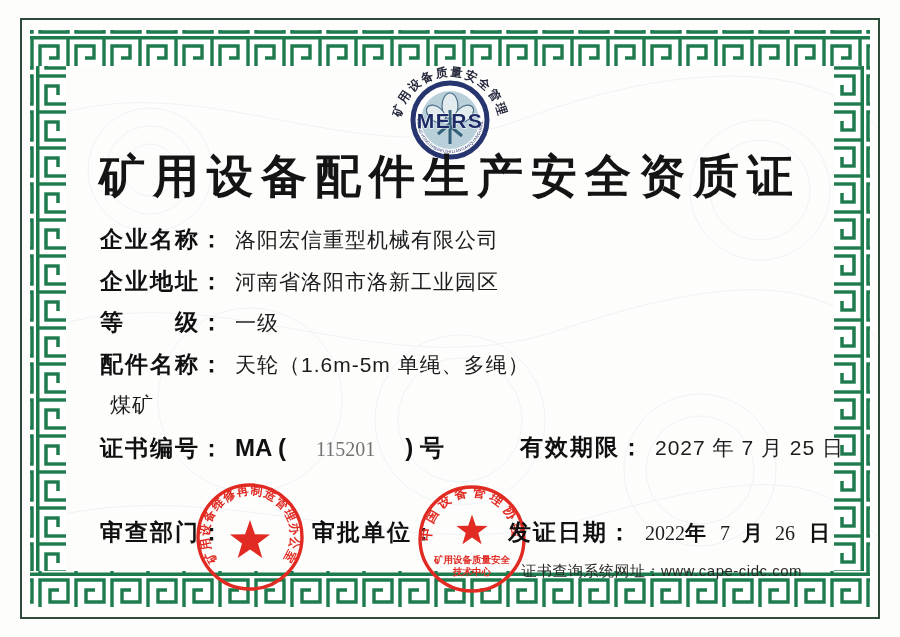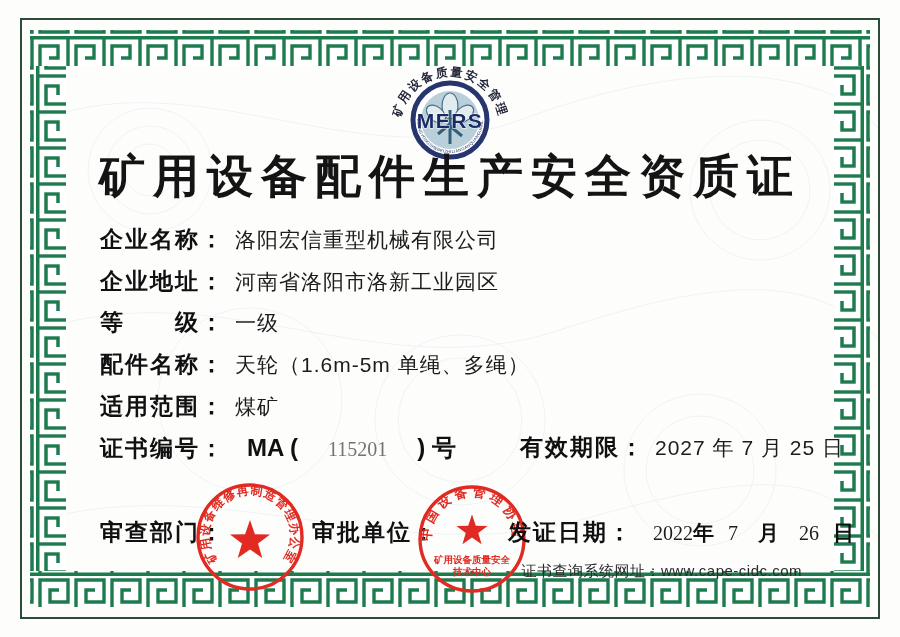--- a/index.html
+++ b/index.html
@@ -9,25 +9,25 @@
   }
   .layer{position:absolute;left:0;top:0;width:900px;height:637px;}
   .title{
     position:absolute;top:146px;left:0;width:900px;text-align:center;
     font-size:46px;font-weight:700;letter-spacing:8px;color:#141414;
     font-family:"Liberation Sans",sans-serif;white-space:nowrap;
   }
   .row{position:absolute;left:100px;display:flex;align-items:baseline;white-space:nowrap;}
   .lbl{font-weight:900;font-size:23px;color:#101010;letter-spacing:2px;}
   .val{font-family:Liberation Sans, sans-serif;font-size:21px;color:#1c1c1c;margin-left:10px;letter-spacing:1px;}
-  .ma{font-weight:900;font-size:24px;color:#101010;margin-left:22px;}
+  .ma{font-weight:900;font-size:24px;color:#101010;margin-left:10px;}
   .num{font-family:"Liberation Serif",serif;font-size:20px;color:#737373;margin:1px 30px;}
   .suffix{font-weight:900;font-size:24px;color:#101010;}
   .dval{font-family:"Liberation Serif",serif;font-size:20px;color:#1c1c1c;}
-  .dunit{font-weight:900;font-size:21px;color:#101010;} .sp10{margin-left:20px;} .sp14{margin-left:14px;}
+  .dunit{font-weight:900;font-size:21px;color:#101010;} .sp10{margin-left:12px;} .sp14{margin-left:14px;}
   .seal{position:absolute;width:116px;height:116px;}
   .footer{
     position:absolute;top:562px;right:98px;white-space:nowrap;
     font-size:15px;color:#2a2a2a;letter-spacing:.5px;
   }
   .footer .q{font-weight:400;}
   .footer .u{font-family:"Liberation Sans",sans-serif;}
   .logo{position:absolute;left:330px;top:54px;width:240px;height:122px;}
 </style>
 </head>
@@ -115,21 +115,20 @@
   </div>
   <div class="row" style="top:307px">
     <span class="lbl">等　　级：</span>
     <span class="val">一级</span>
   </div>
   <div class="row" style="top:349px">
     <span class="lbl">配件名称：</span>
     <span class="val">天轮（1.6m-5m 单绳、多绳）</span>
   </div>
   <div class="row" style="top:391px">
-    <span class="lbl">适用范围：</span>
     <span class="val">煤矿</span>
   </div>
 
   <div class="row" style="top:432px">
     <span class="lbl">证书编号：</span>
     <span class="ma">MA (</span>
     <span class="num">115201</span>
     <span class="suffix">) 号</span>
   </div>
   <div class="row" style="left:520px;top:432px">

